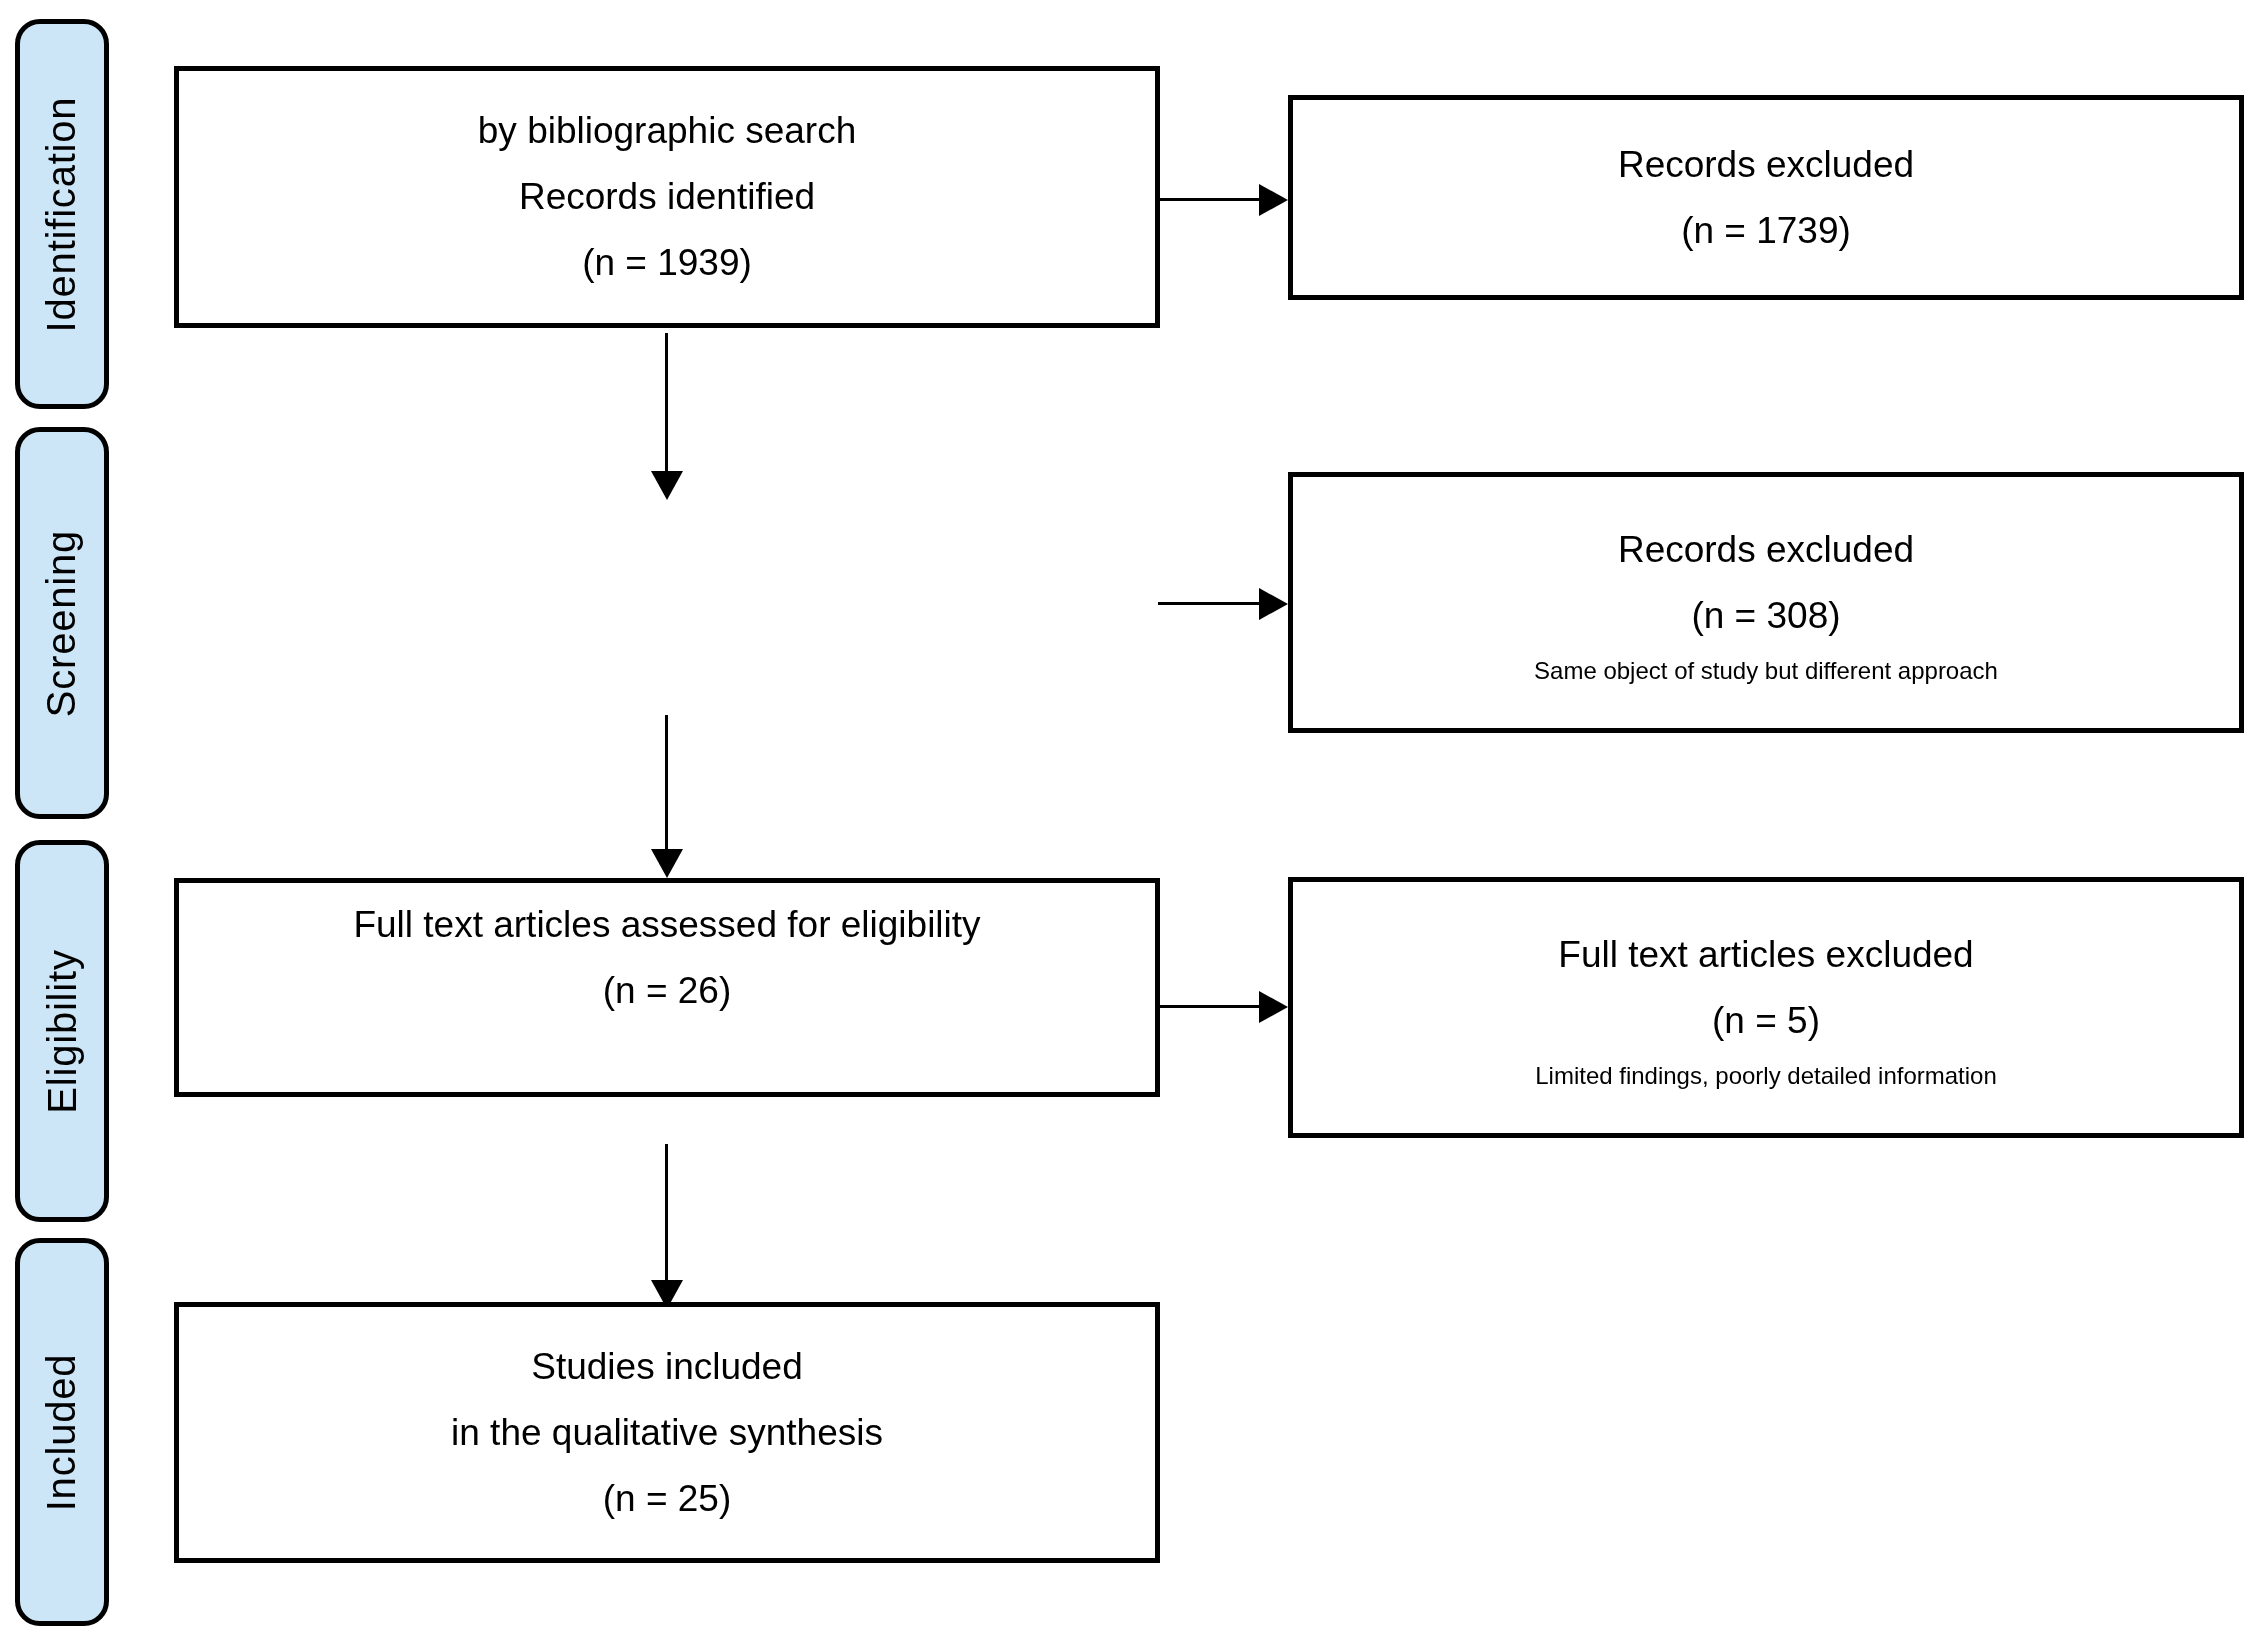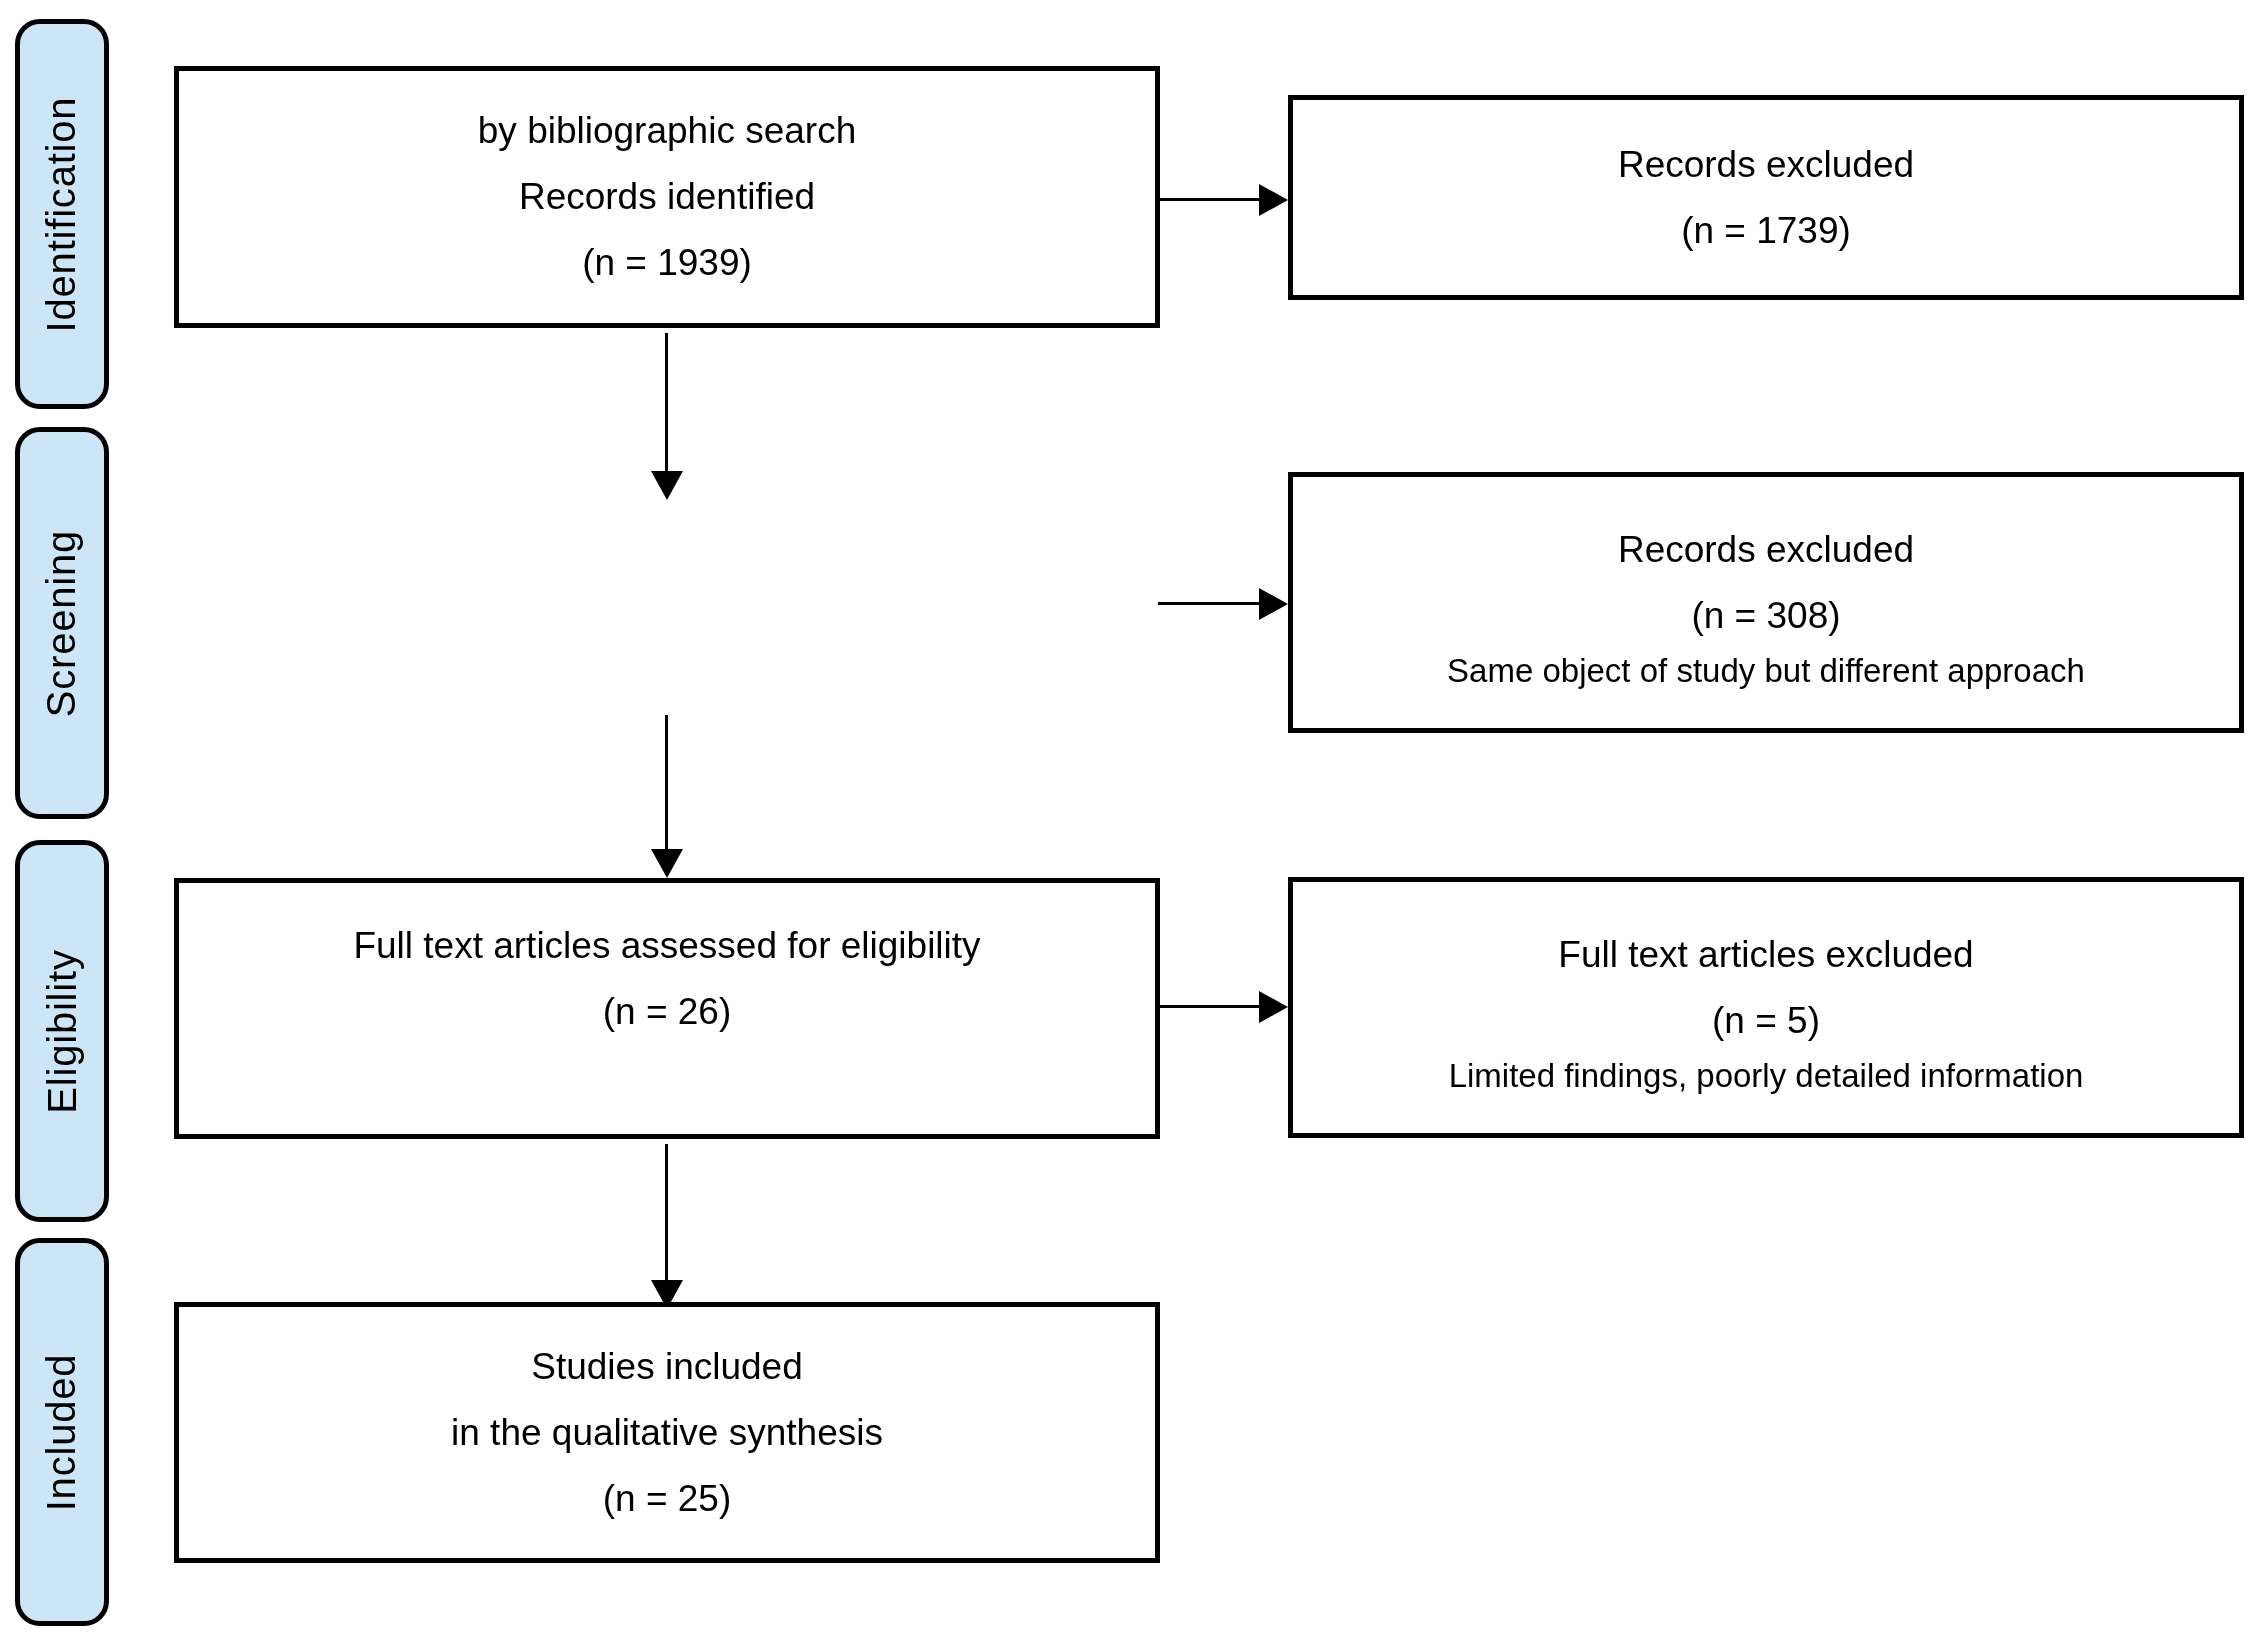--- a/index.html
+++ b/index.html
@@ -36,21 +36,21 @@
     border: 5px solid #000000;
     background: #ffffff;
     box-sizing: border-box;
     display: flex;
     flex-direction: column;
     align-items: center;
     justify-content: center;
     text-align: center;
   }
   .bline { font-size: 37px; line-height: 66px; white-space: nowrap; }
-  .bnote { font-size: 33px; line-height: 37px; margin-top: 3px; white-space: nowrap; }
+  .bnote { font-size: 24px; line-height: 37px; margin-top: 3px; white-space: nowrap; }
   
   .arrow-v { position: absolute; width: 37px; }
   .arrow-v .shaft { position: absolute; left: 17px; top: 0; bottom: 25px; width: 3.4px; background: #000000; }
   .arrow-v .head {
     position: absolute; bottom: 0; left: 2.5px; width: 0; height: 0;
     border-left: 16px solid transparent; border-right: 16px solid transparent;
     border-top: 29px solid #000000;
   }
   .arrow-h { position: absolute; height: 37px; }
   .arrow-h .shaft { position: absolute; top: 17px; left: 0; right: 25px; height: 3.4px; background: #000000; }
@@ -103,21 +103,21 @@
   </div>
   <div class="arrow-h" style="left:1158px;top:585px;width:130px">
     <div class="shaft"></div>
     <div class="head"></div>
   </div>
   <div class="arrow-v" style="left:648px;top:715px;height:163px">
     <div class="shaft"></div>
     <div class="head"></div>
   </div>
 
-  <div class="box" style="left:174px;top:878px;width:986px;height:261px;padding-bottom:59px">
+  <div class="box" style="left:174px;top:878px;width:986px;height:219px;padding-bottom:59px">
     <div class="bline">Full text articles assessed for eligibility</div>
     <div class="bline">(n = 26)</div>
   </div>
   <div class="box" style="left:1288px;top:877px;width:956px;height:261px">
     <div class="bline">Full text articles excluded</div>
     <div class="bline">(n = 5)</div>
     <div class="bnote">Limited findings, poorly detailed information</div>
   </div>
   <div class="arrow-h" style="left:1158px;top:988px;width:130px">
     <div class="shaft"></div>

